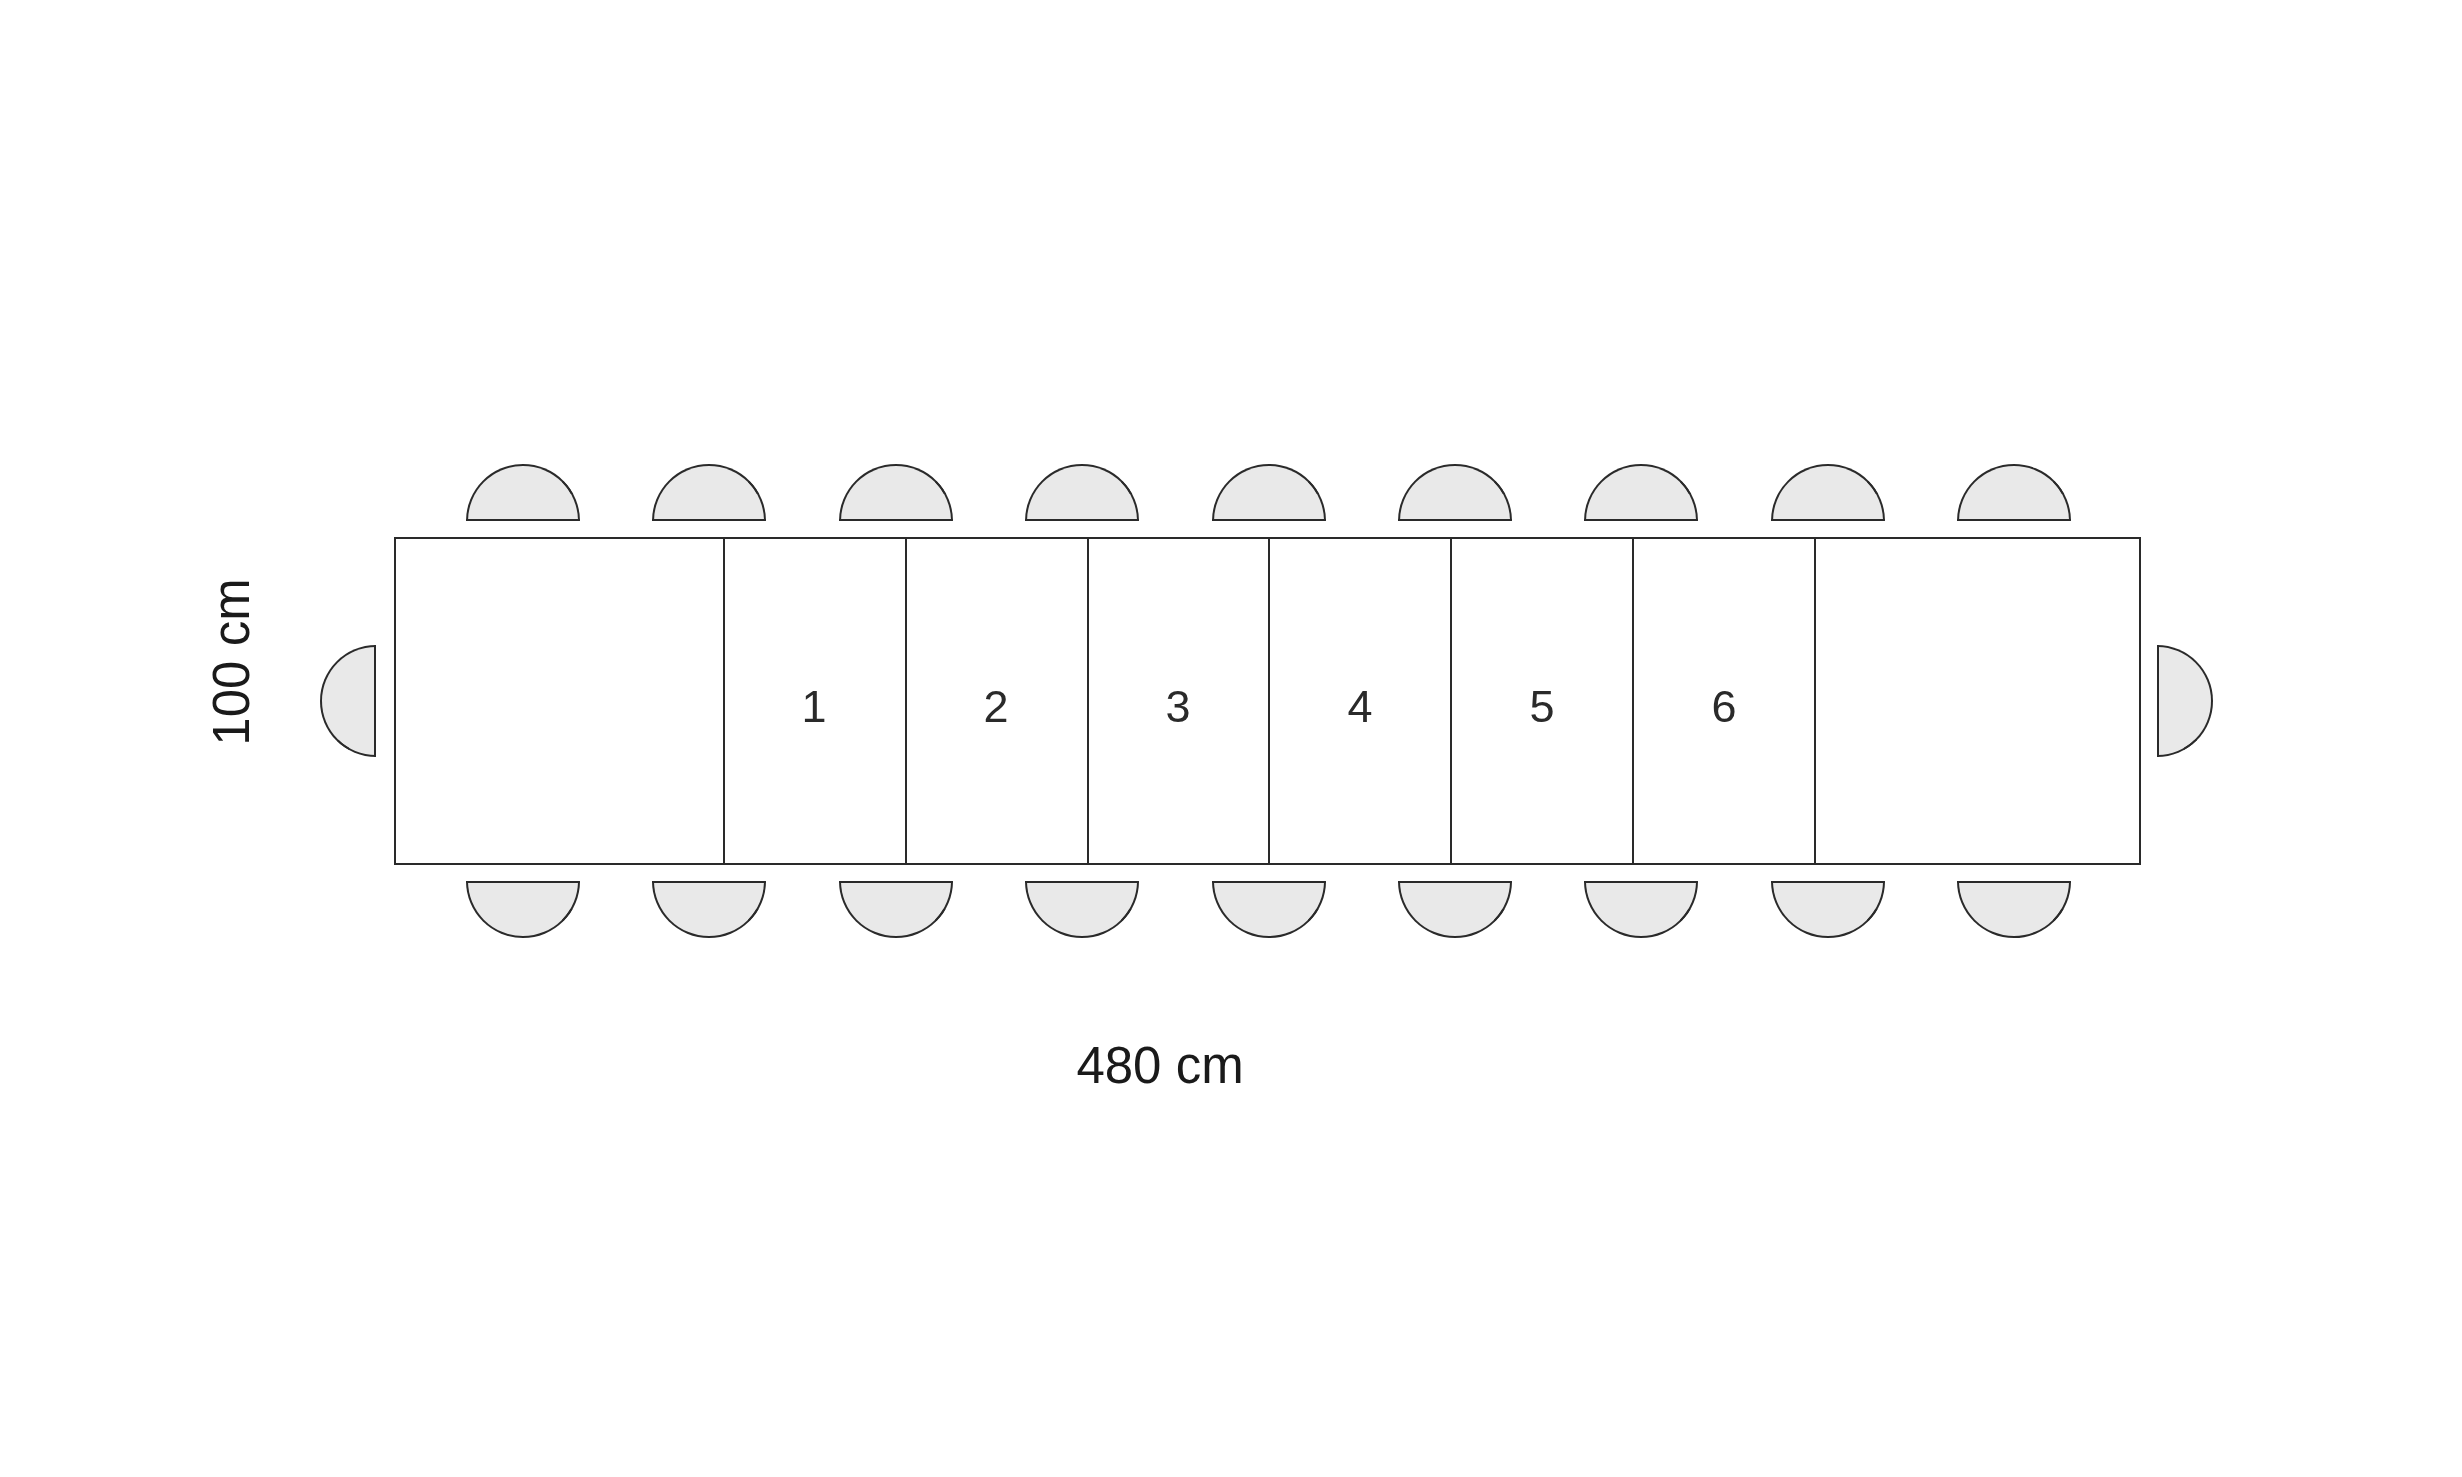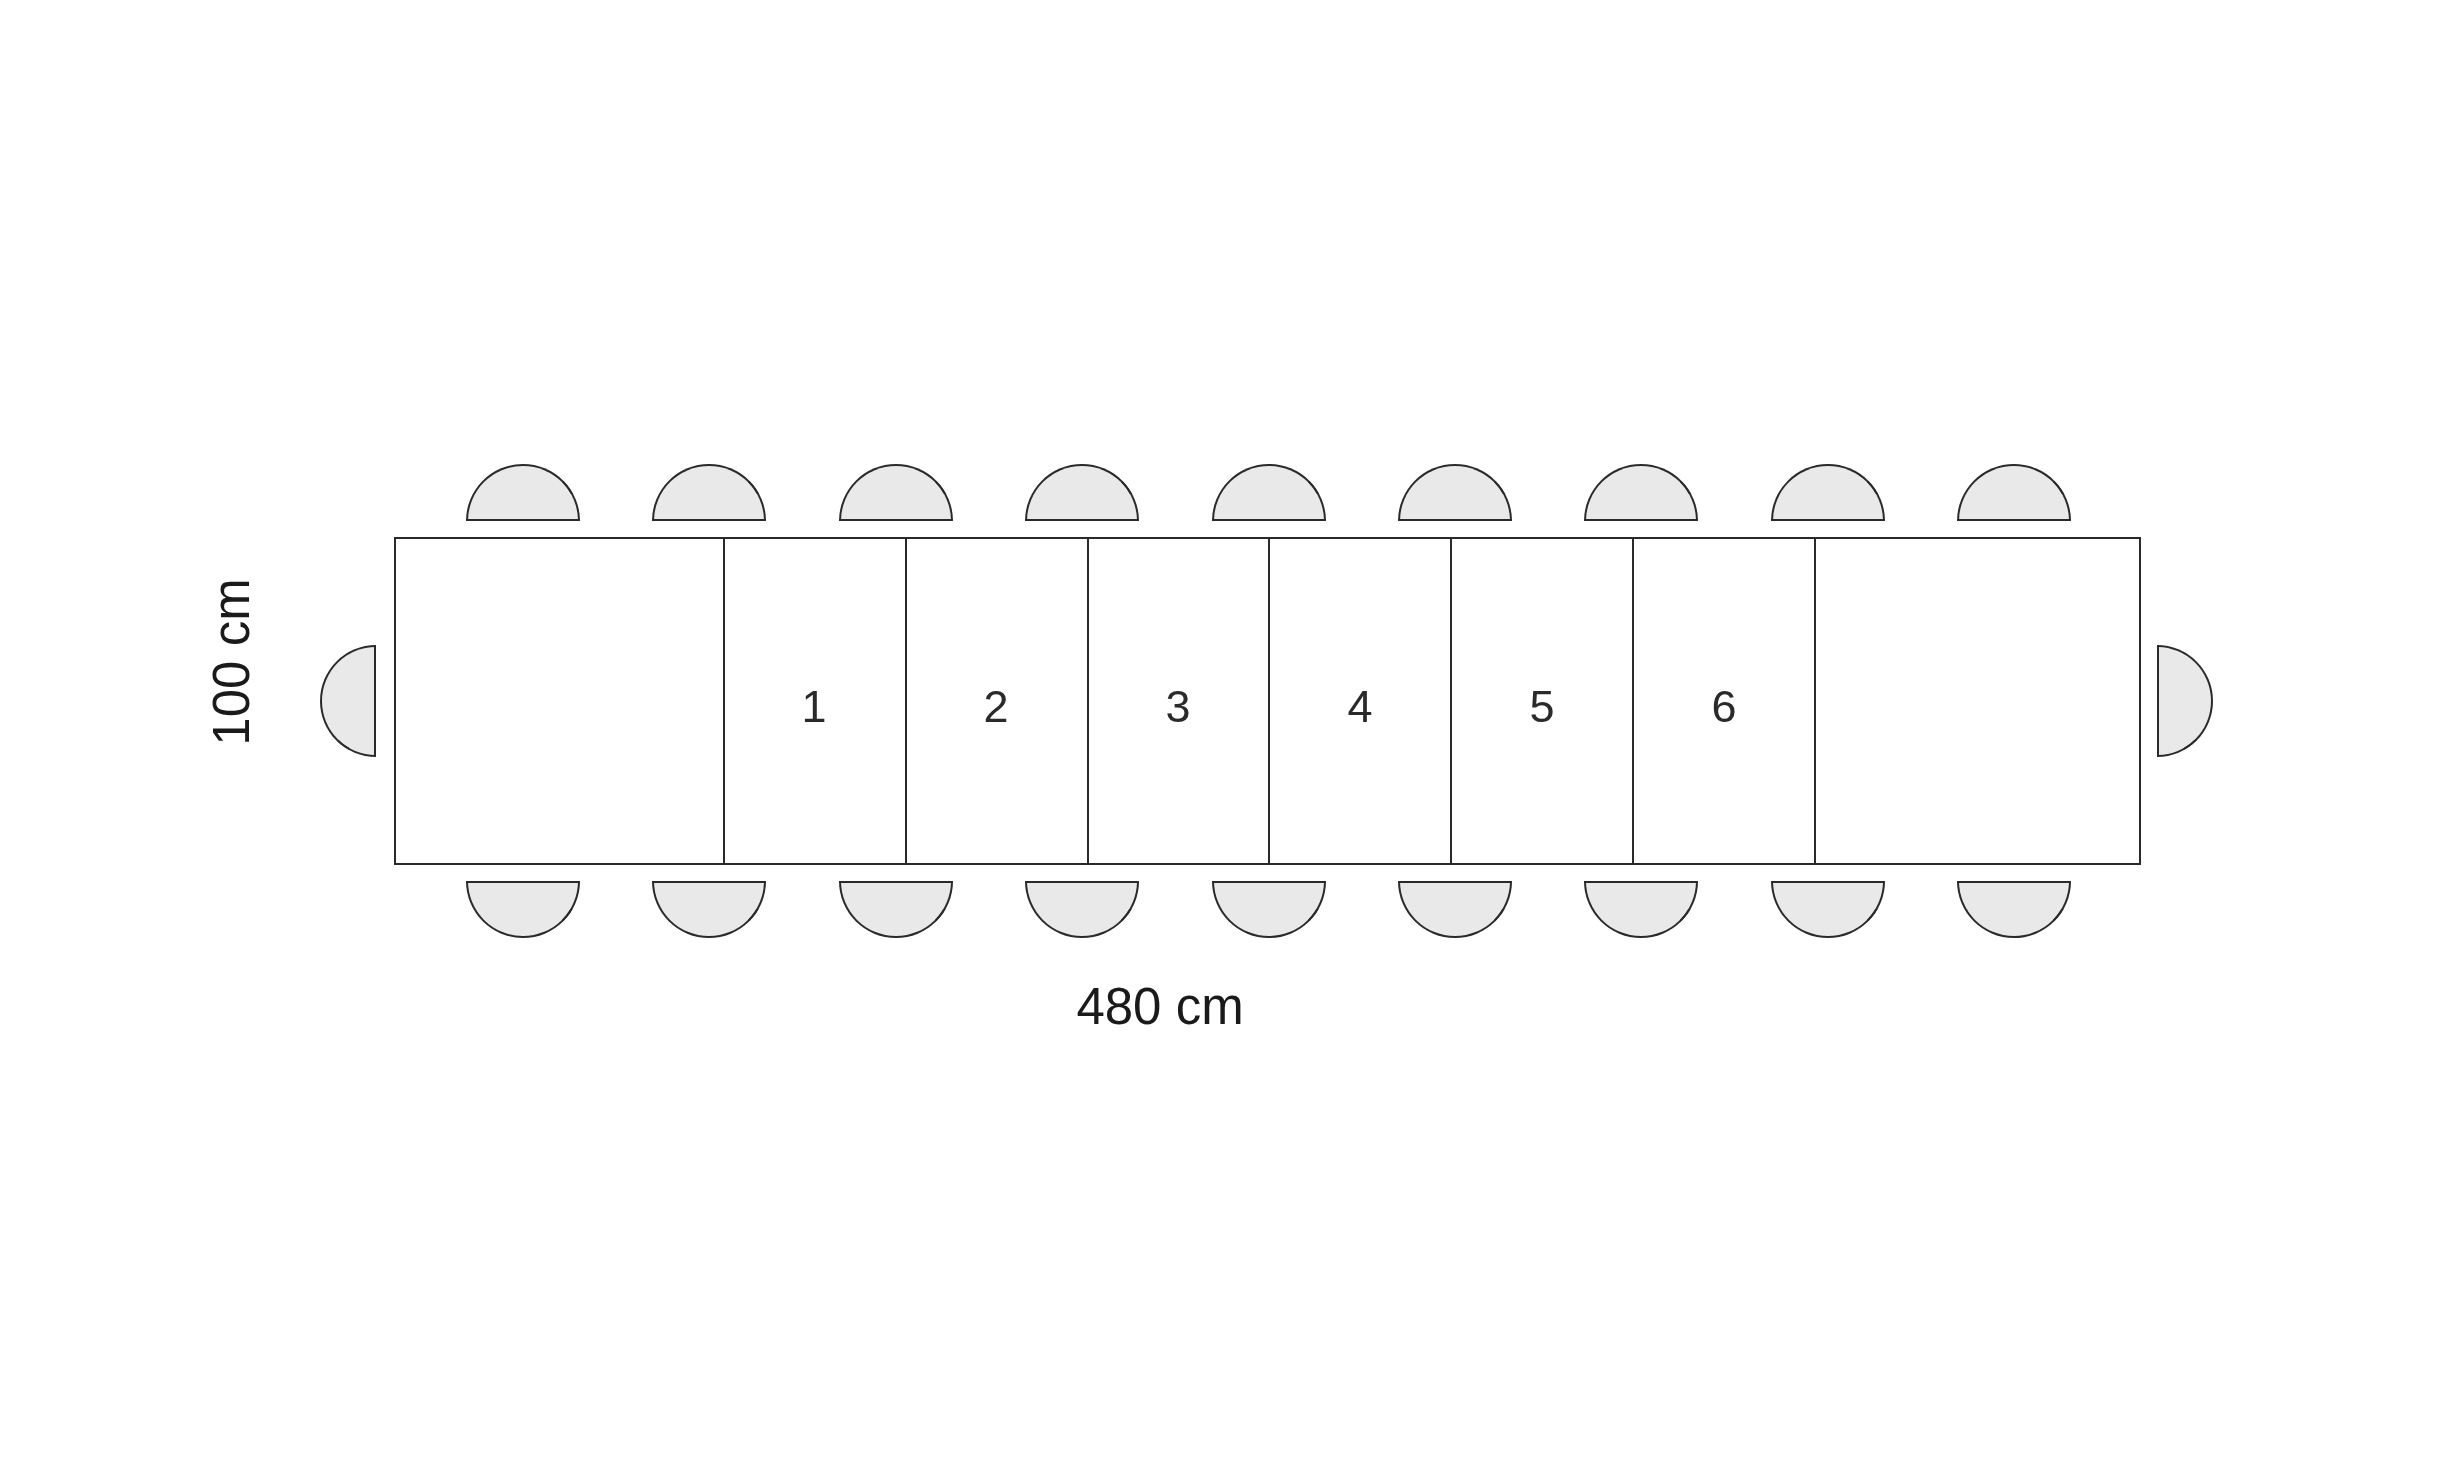--- a/index.html
+++ b/index.html
@@ -53,21 +53,21 @@
   .seat.left   { width: 56px;  height: 112px; border-radius: 56px 0 0 56px; }
   .seat.right  { width: 56px;  height: 112px; border-radius: 0 56px 56px 0; }
   .dim-label {
     position: absolute;
     font-size: 51px;
     line-height: 1;
     color: var(--dim);
     white-space: nowrap;
   }
   #depth-label { left: 231px;  top: 662px;  transform: translate(-50%, -50%) rotate(-90deg); }
-  #width-label { left: 1160px; top: 1006px; transform: translate(-50%, -50%); }
+  #width-label { left: 1160px; top: 1065px; transform: translate(-50%, -50%); }
 </style>
 </head>
 <body>
 
 <div class="canvas" id="canvas">
   <div class="dim-label" id="depth-label">100 cm</div>
 
   <div class="table" id="table">
       <div class="divider" style="left: 327px;"></div>
       <div class="divider" style="left: 509px;"></div>

